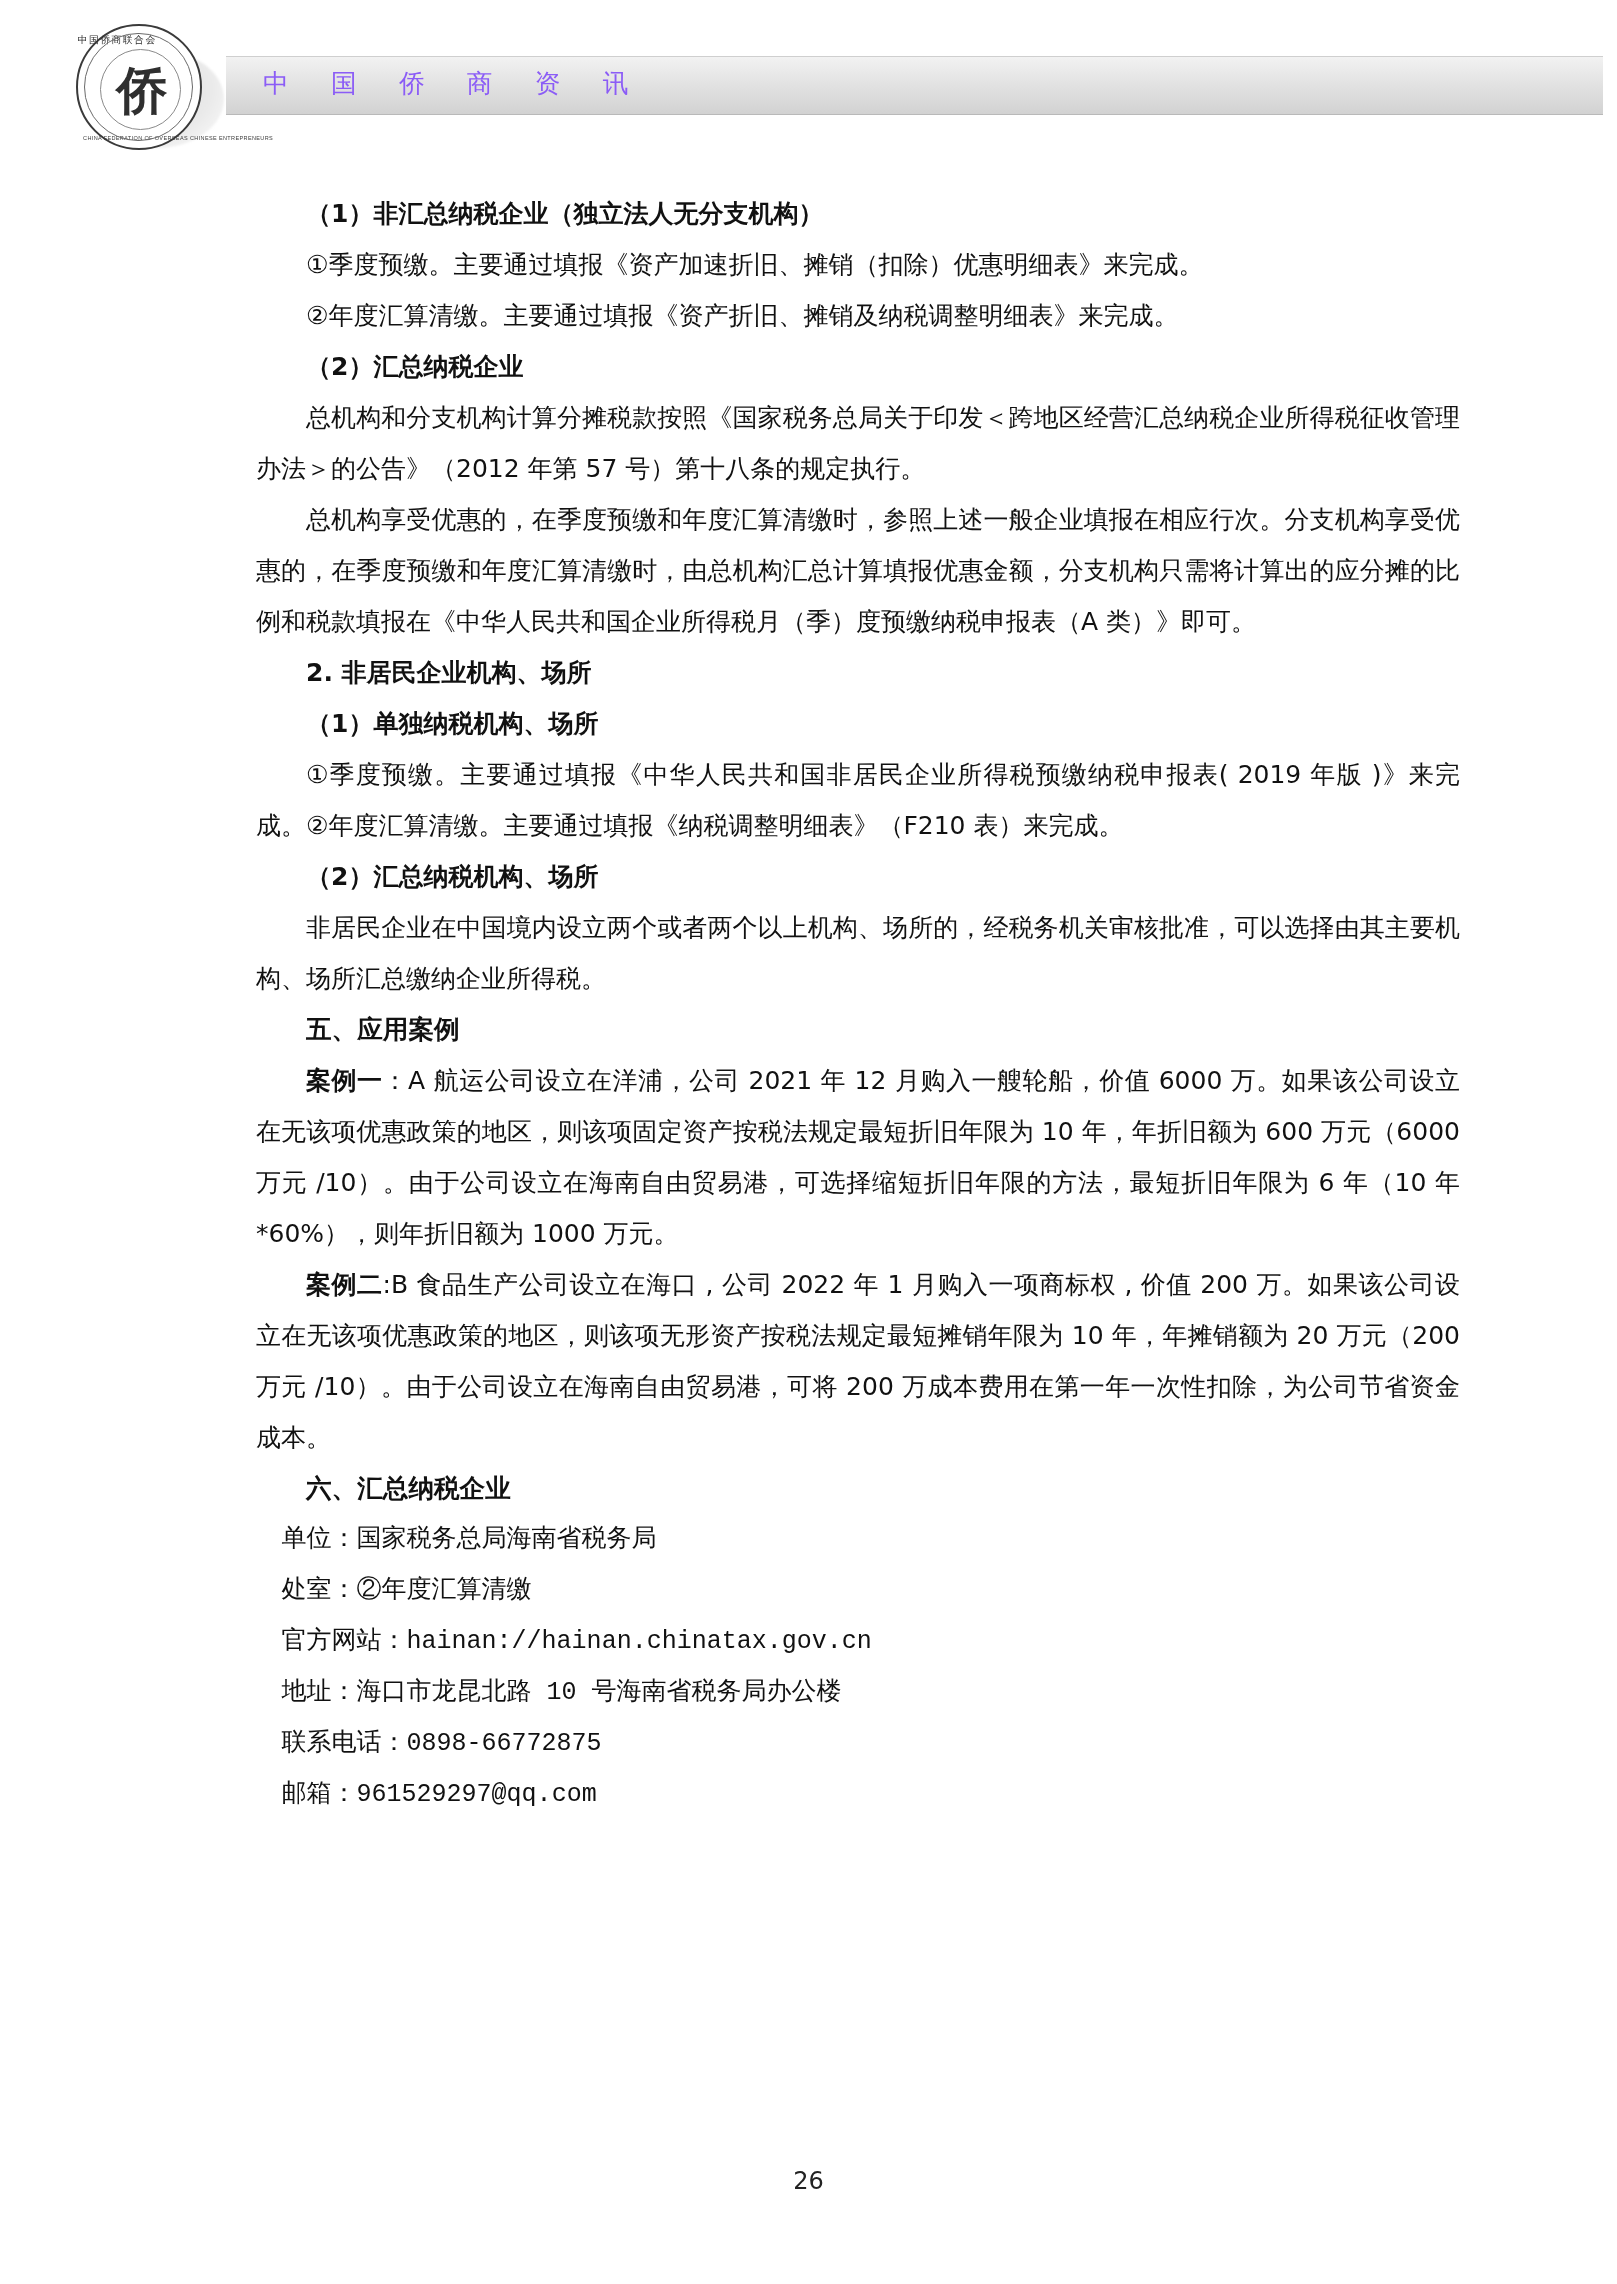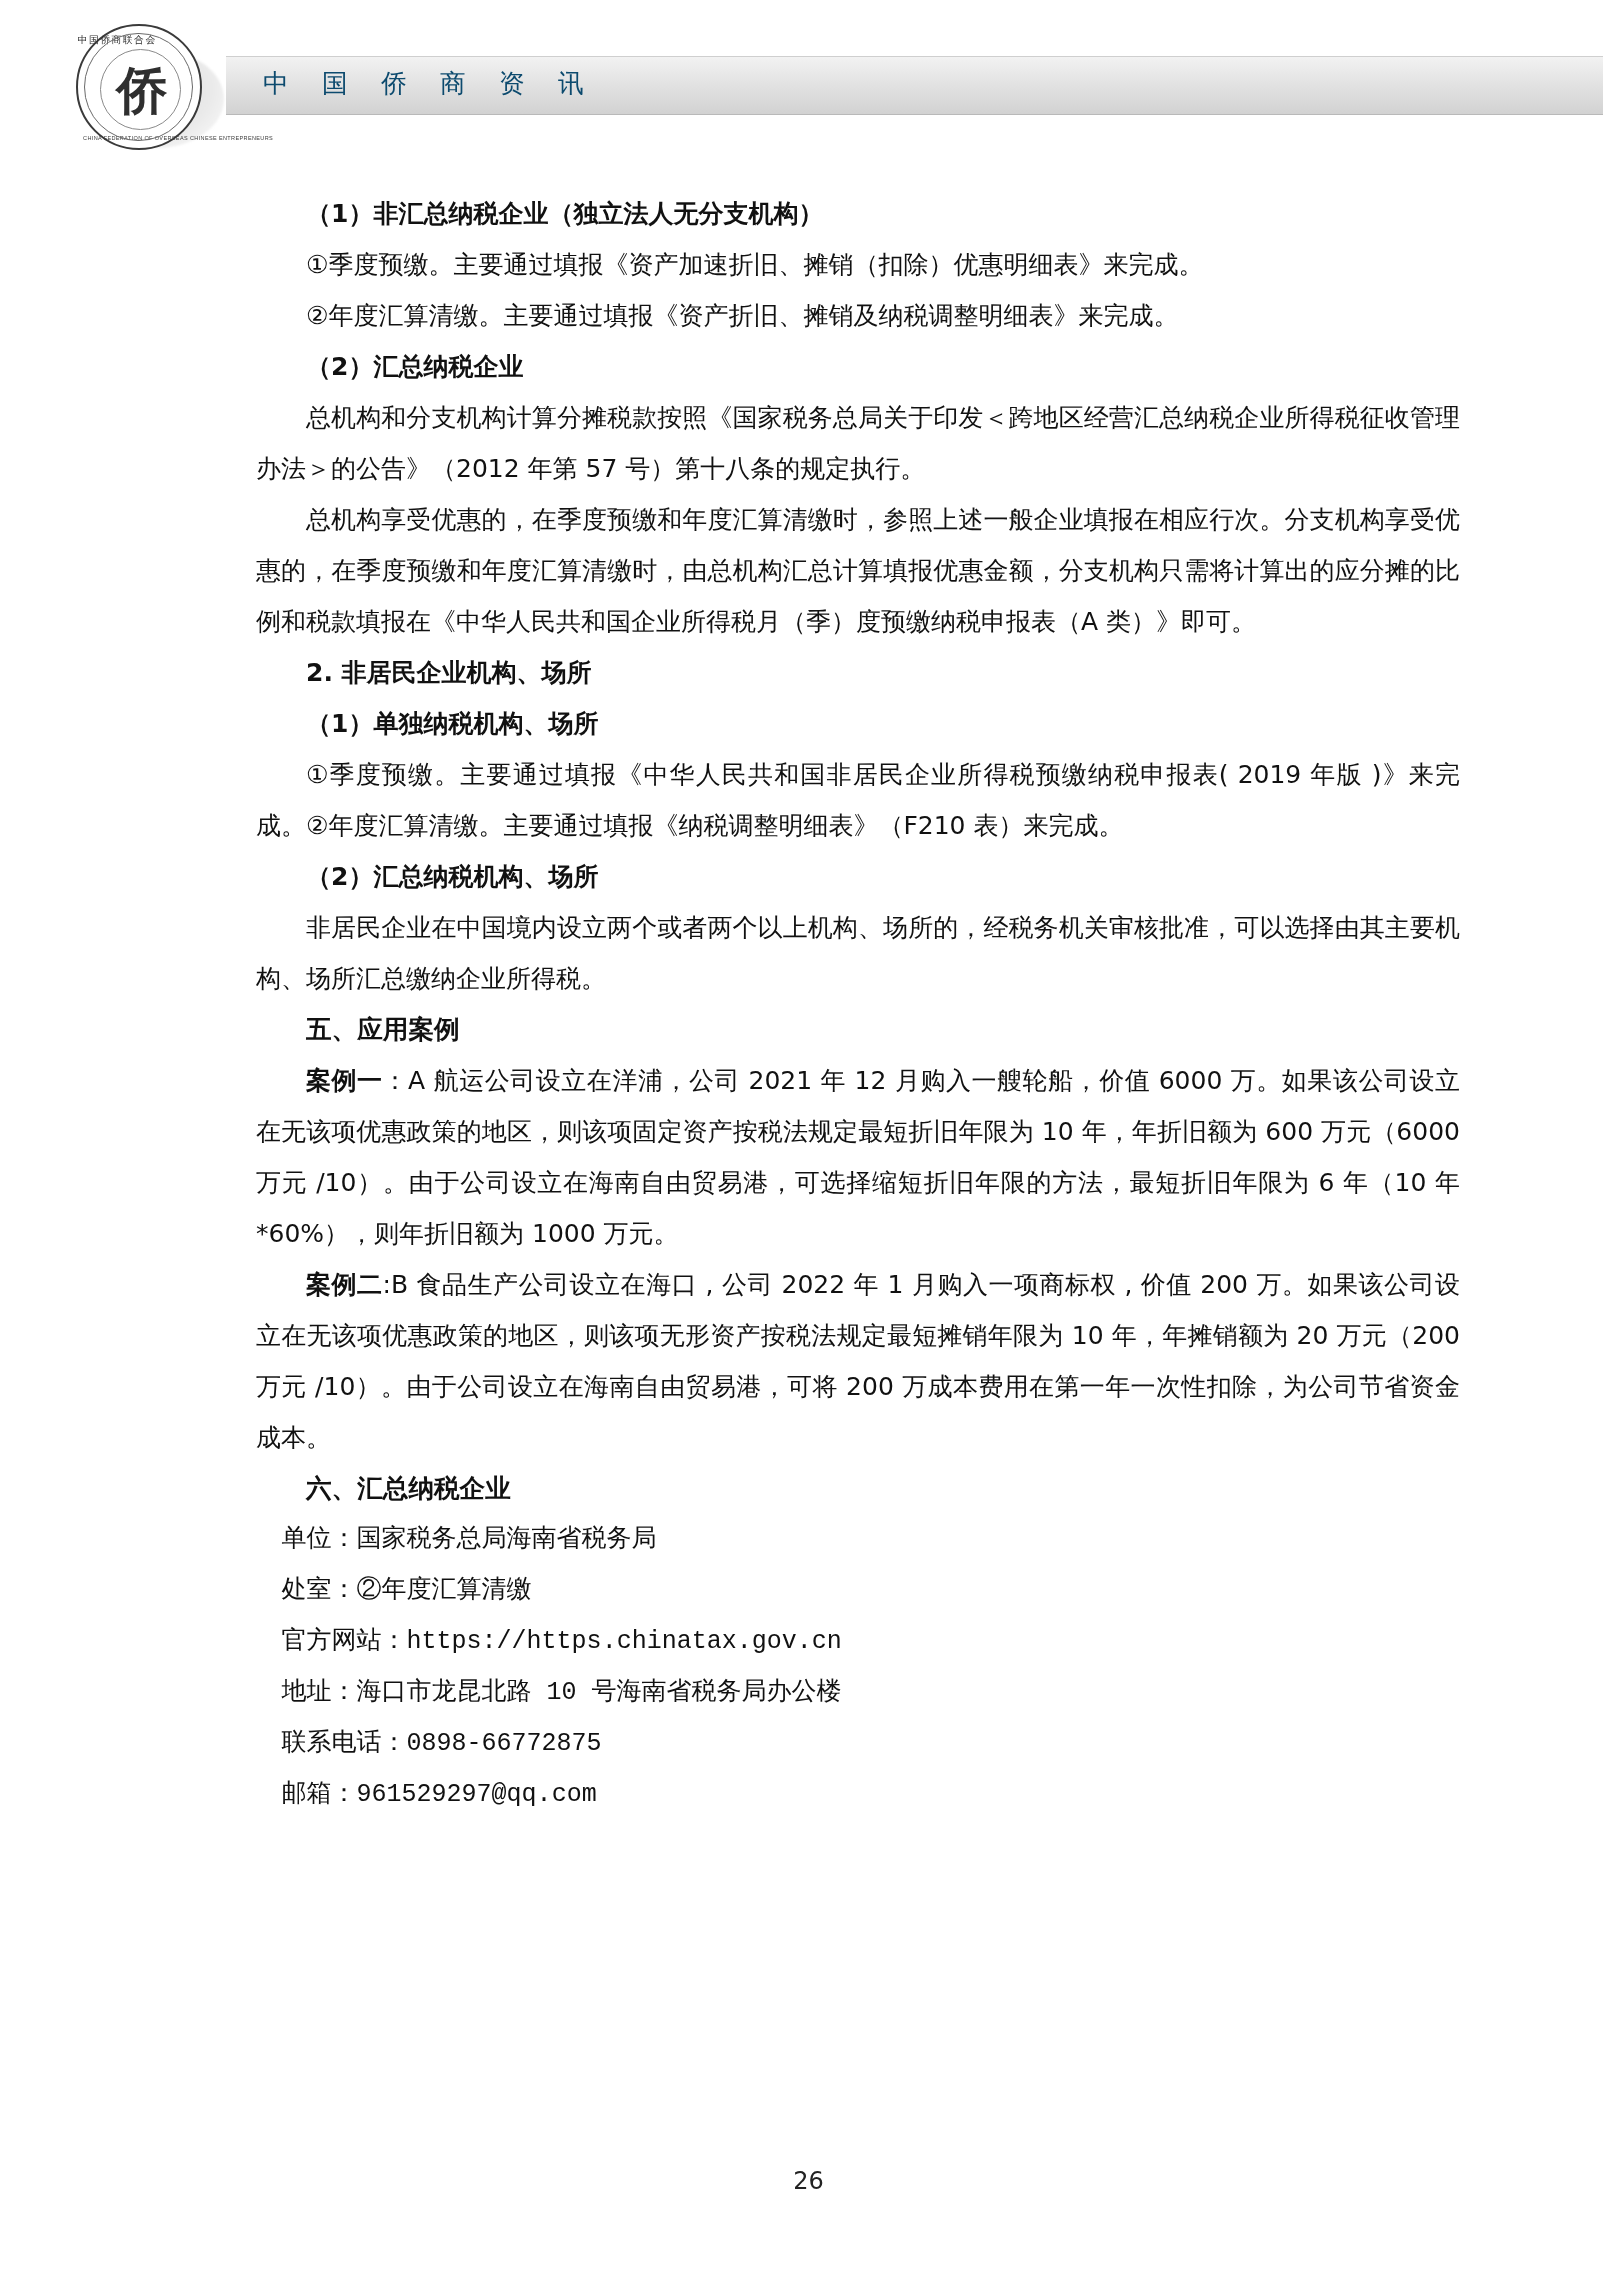--- a/index.html
+++ b/index.html
@@ -33,22 +33,22 @@
     background: linear-gradient(to bottom, #f2f2f2 0%, #e3e3e3 45%, #d2d2d2 100%);
     border-top: 0.8px solid #cfcfcf;
     border-bottom: 0.8px solid #b9b9b9;
   }
   .header-title {
     position: absolute;
     left: 263px;
     top: 66px;
     font-size: 25.6px;
     letter-spacing: 13.5px;
-    color: #0c4a6e;
-    font-family: Liberation Serif, serif;
+    color: #8b5cf6;
+    font-family: Liberation Mono, monospace;
     white-space: nowrap;
   }
 
   
   .logo-wrap {
     position: absolute;
     left: 59px;
     top: 19.6px;
     width: 173px;
     height: 128px;
@@ -216,21 +216,21 @@
   <p class="indent sec-head">五、应用案例</p>
 
   <p class="indent"><span class="lead-strong">案例一</span><span>：A 航运公司设立在洋浦，公司 2021 年 12 月购入一艘轮船，价值 6000 万。如果该公司设立在无该项优惠政策的地区，则该项固定资产按税法规定最短折旧年限为 10 年，年折旧额为 600 万元（6000 万元 /10）。由于公司设立在海南自由贸易港，可选择缩短折旧年限的方法，最短折旧年限为 6 年（10 年 *60%），则年折旧额为 1000 万元。</span></p>
 
   <p class="indent"><span class="lead-strong">案例二</span><span>:B 食品生产公司设立在海口 , 公司 2022 年 1 月购入一项商标权 , 价值 200 万。如果该公司设立在无该项优惠政策的地区，则该项无形资产按税法规定最短摊销年限为 10 年，年摊销额为 20 万元（200 万元 /10）。由于公司设立在海南自由贸易港，可将 200 万成本费用在第一年一次性扣除，为公司节省资金成本。</span></p>
 
   <p class="indent sec-head">六、汇总纳税企业</p>
 
   <p class="contact-line">单位：国家税务总局海南省税务局</p>
   <p class="contact-line">处室：②年度汇算清缴</p>
-  <p class="contact-line">官方网站：https://https.chinatax.gov.cn</p>
+  <p class="contact-line">官方网站：hainan://hainan.chinatax.gov.cn</p>
   <p class="contact-line">地址：海口市龙昆北路 10 号海南省税务局办公楼</p>
   <p class="contact-line">联系电话：0898-66772875</p>
   <p class="contact-line">邮箱：961529297@qq.com</p>
 
 </div>
 
 <div class="page-number">26</div>
 
 
 </body></html>

